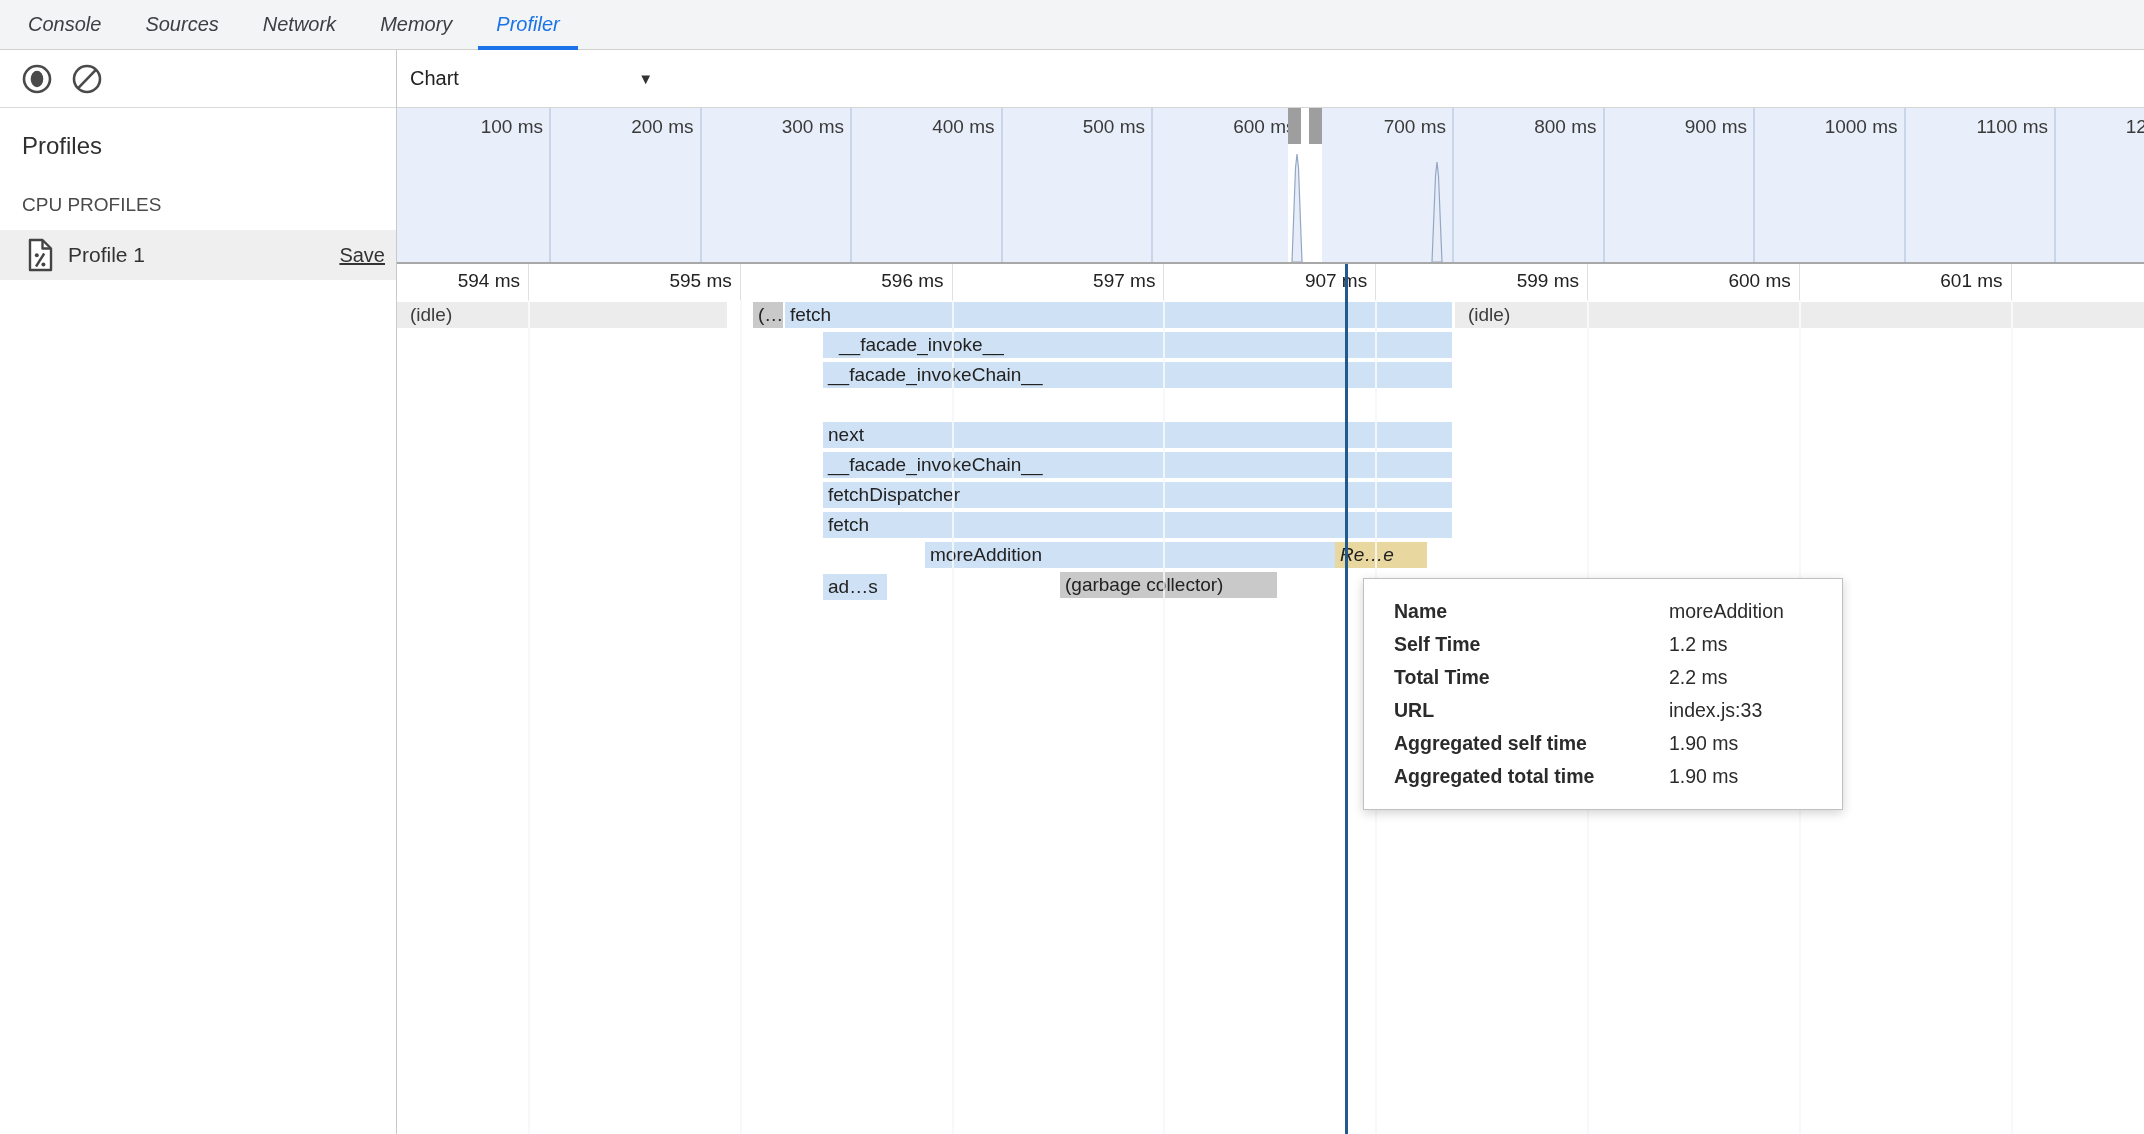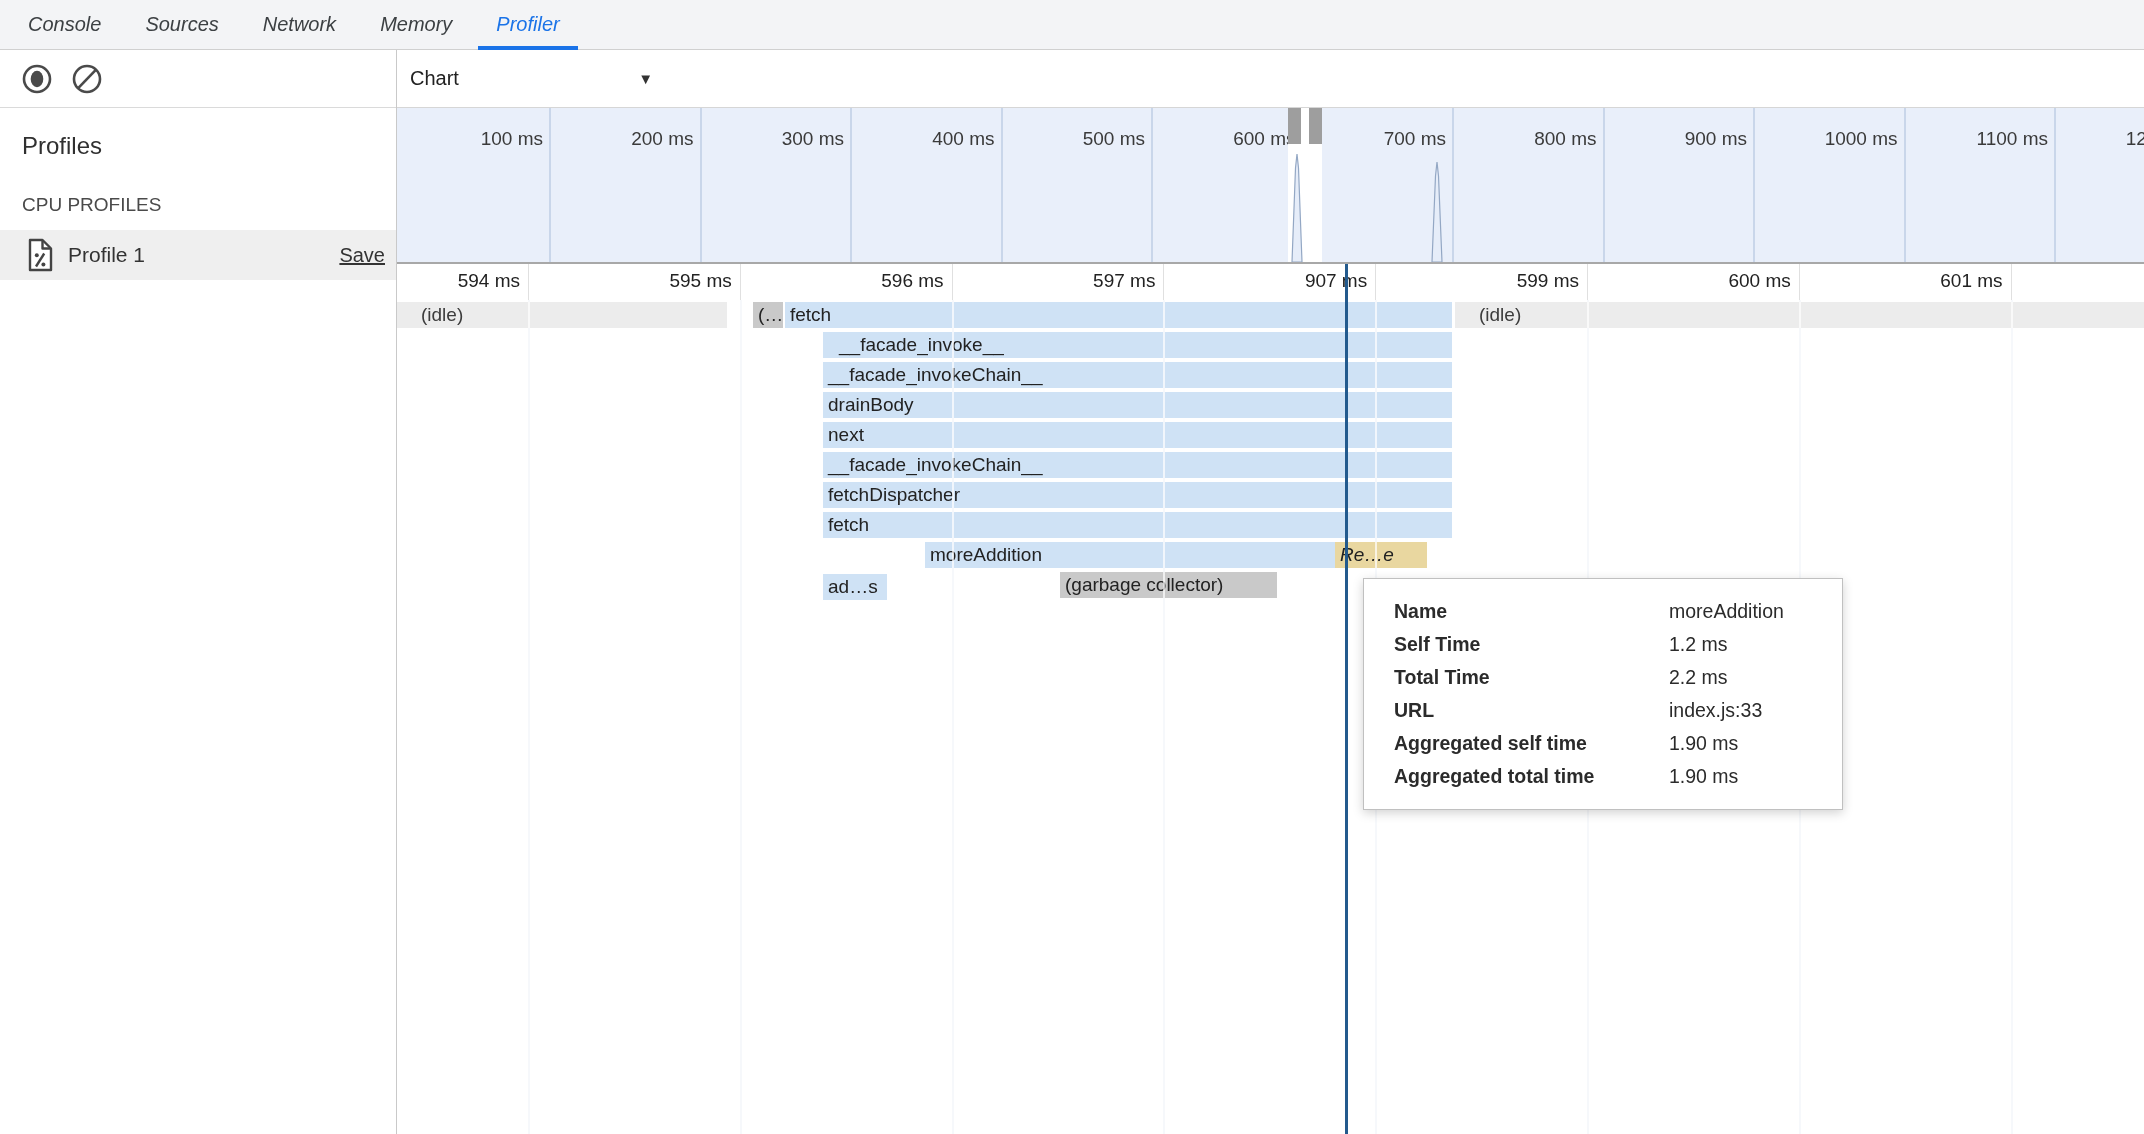--- a/index.html
+++ b/index.html
@@ -37,21 +37,21 @@
     display:flex; align-items:center; flex:none; }
   .chart-select { margin-left:13px; width:243px; display:flex;
     align-items:center; font-size:20px; color:#222; cursor:pointer; }
   .chart-select .arrow { margin-left:auto; font-size:15px; color:#333; }
 
   
   .overview { position:relative; height:156px; background:#e9effa;
     border-bottom:2px solid #a8a8a8; overflow:hidden; flex:none; }
   .ov-grid { position:absolute; top:0; bottom:0; width:2px; background:#c9d6ea; }
   .ov-label { position:absolute; top:8px; width:110px; text-align:right;
-    font-size:19px; color:#3a3a3a; white-space:nowrap;margin-top:12px; }
+    font-size:19px; color:#3a3a3a; white-space:nowrap; }
   .ov-selection { position:absolute; top:0; bottom:0; background:#fff; }
   .ov-handle { position:absolute; top:0; height:36px; width:13px;
     background:#9e9e9e; cursor:ew-resize; }
   .ov-spike { position:absolute; bottom:0; }
 
   
   .ruler { position:relative; height:36px; background:#fff; overflow:hidden; flex:none; }
   .ruler-grid { position:absolute; top:0; bottom:0; width:1px; background:#e0e0e0; }
   .ruler-label { position:absolute; top:6px; width:122px; text-align:right;
     font-size:19px; color:#222; white-space:nowrap; }
@@ -61,21 +61,21 @@
   .flame-grid { position:absolute; top:0; bottom:0; width:2px;
     background:#dfe6f0; z-index:0; }
   .flame-grid-overlay { position:absolute; top:0; bottom:0; width:2px;
     background:rgba(255,255,255,.7); z-index:2; }
   .bar { position:absolute; height:26px; line-height:26px; font-size:19px;
     color:#222; padding-left:5px; white-space:nowrap; overflow:hidden;
     z-index:1; cursor:default; }
   .bar.js     { background:#cfe2f5; }
   .bar.native { background:#e9d7a0; }
   .bar.system { background:#c9c9c9; }
-  .bar.idle   { background:#ececec; color:#3c3c3c; padding-left:24px; }
+  .bar.idle   { background:#ececec; color:#3c3c3c; padding-left:13px; }
 
   
   .marker { position:absolute; width:3px; background:#235a8d; z-index:4;
     top:214px; bottom:0; }
 
   
   .tooltip { position:absolute; left:966px; top:528px; width:480px;
     background:#fff; border:1px solid #c0c0c0;
     box-shadow:0 3px 10px rgba(0,0,0,.18); z-index:10;
     padding:16px 18px 16px 30px; }
@@ -199,21 +199,20 @@
         <div class="flame-grid" style="left: 978.2px;"></div>
         <div class="flame-grid" style="left: 1190px;"></div>
         <div class="flame-grid" style="left: 1401.8px;"></div>
         <div class="flame-grid" style="left: 1613.6px;"></div>
         <div class="bar idle" style="left: 0px; width: 330px; top: 2px;">(idle)</div>
         <div class="bar system" style="left: 356px; width: 30px; top: 2px;">(…</div>
         <div class="bar js" style="left: 388px; width: 667px; top: 2px;">fetch</div>
         <div class="bar idle" style="left: 1058px; width: 689px; top: 2px;">(idle)</div>
         <div class="bar js" style="left: 426px; width: 629px; top: 32px; padding-left: 16px;">__facade_invoke__</div>
         <div class="bar js" style="left: 426px; width: 629px; top: 62px;">__facade_invokeChain__</div>
-        <div class="bar js" style="left: 426px; width: 629px; top: 92px;">drainBody</div>
         <div class="bar js" style="left: 426px; width: 629px; top: 122px;">next</div>
         <div class="bar js" style="left: 426px; width: 629px; top: 152px;">__facade_invokeChain__</div>
         <div class="bar js" style="left: 426px; width: 629px; top: 182px;">fetchDispatcher</div>
         <div class="bar js" style="left: 426px; width: 629px; top: 212px;">fetch</div>
         <div class="bar js" style="left: 426px; width: 64px; top: 242px; margin-top: 32px;">ad…s</div>
         <div class="bar js" style="left: 528px; width: 438px; top: 242px;">moreAddition</div>
         <div class="bar native" style="left: 938px; width: 92px; top: 242px; font-style: italic;">Re…e</div>
         <div class="bar system" style="left: 663px; width: 217px; top: 272px;">(garbage collector)</div>
         <div class="flame-grid-overlay" style="left: 131px;"></div>
         <div class="flame-grid-overlay" style="left: 342.8px;"></div>

